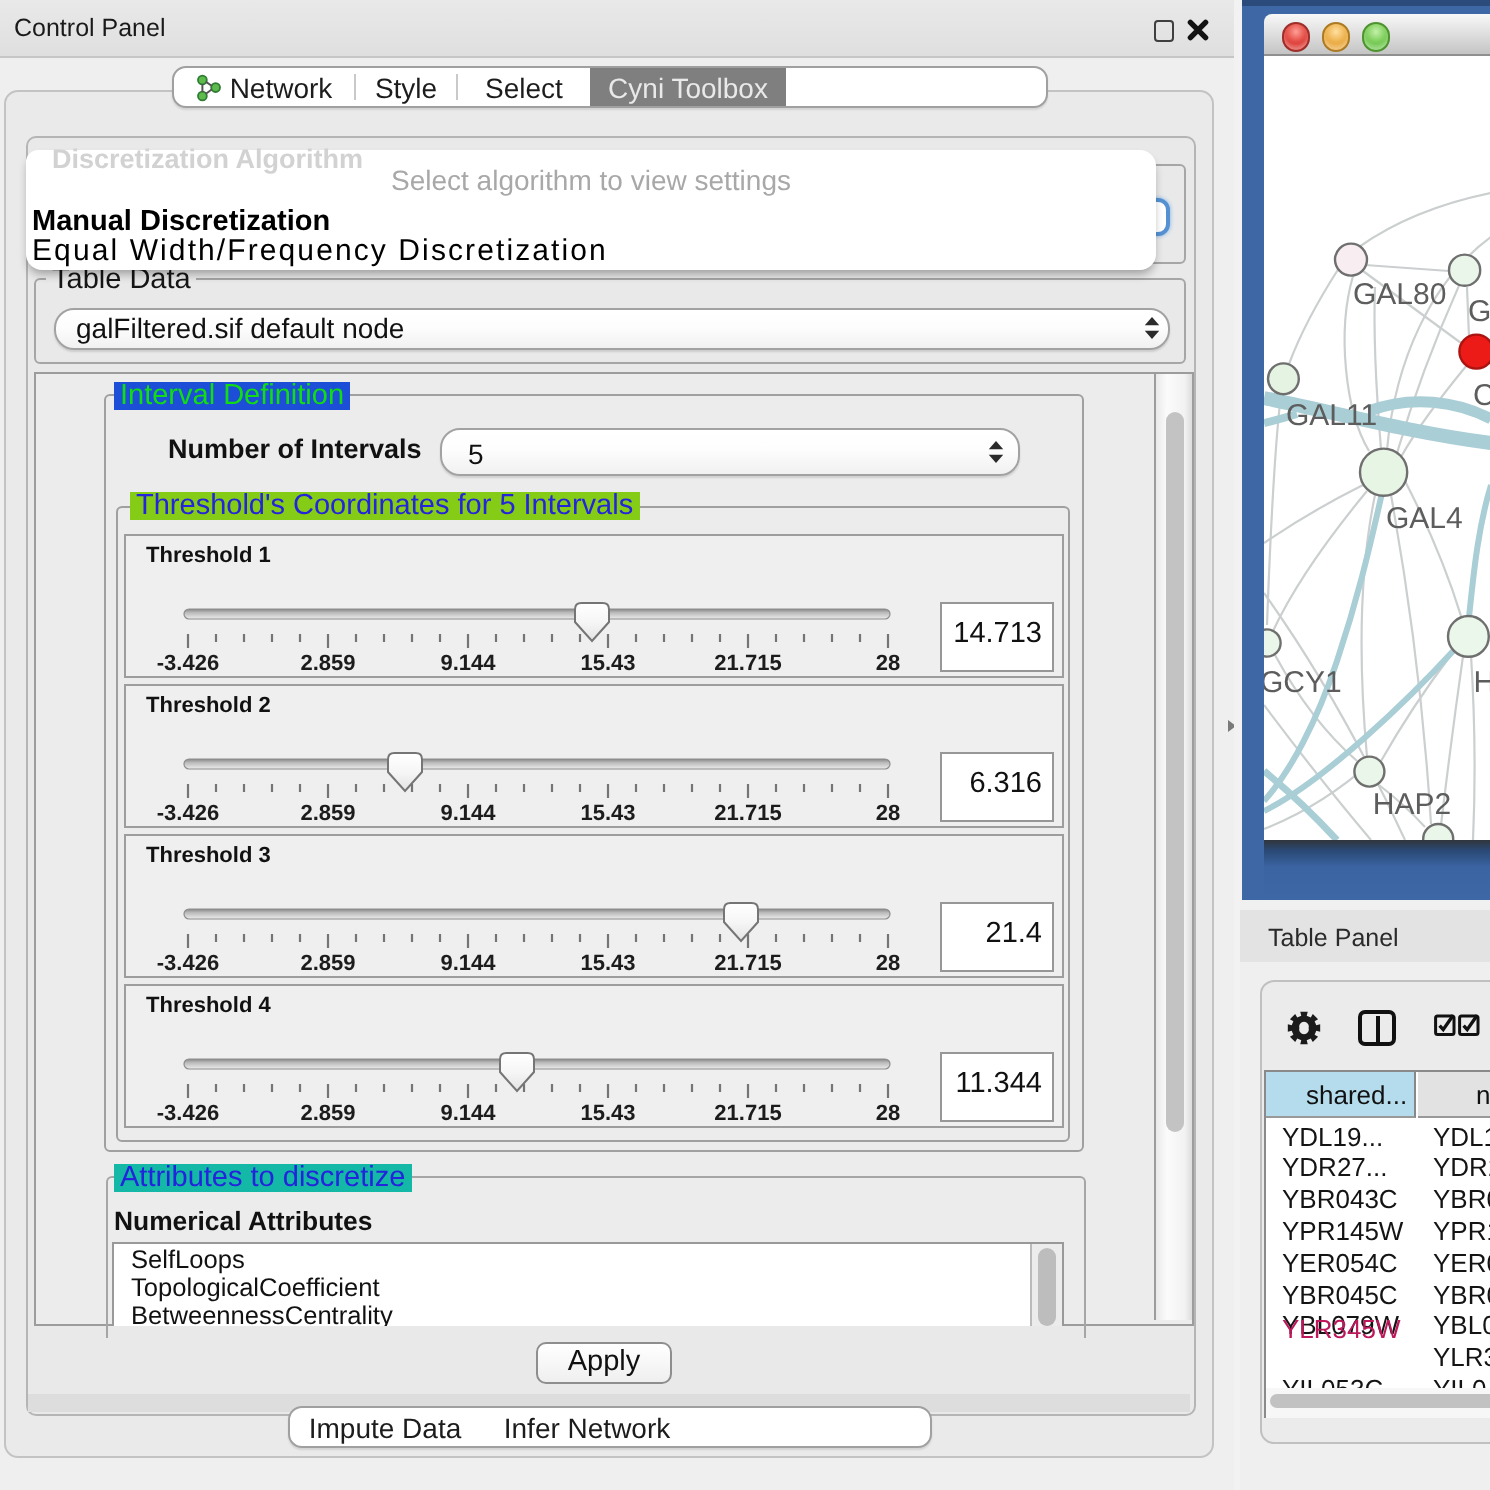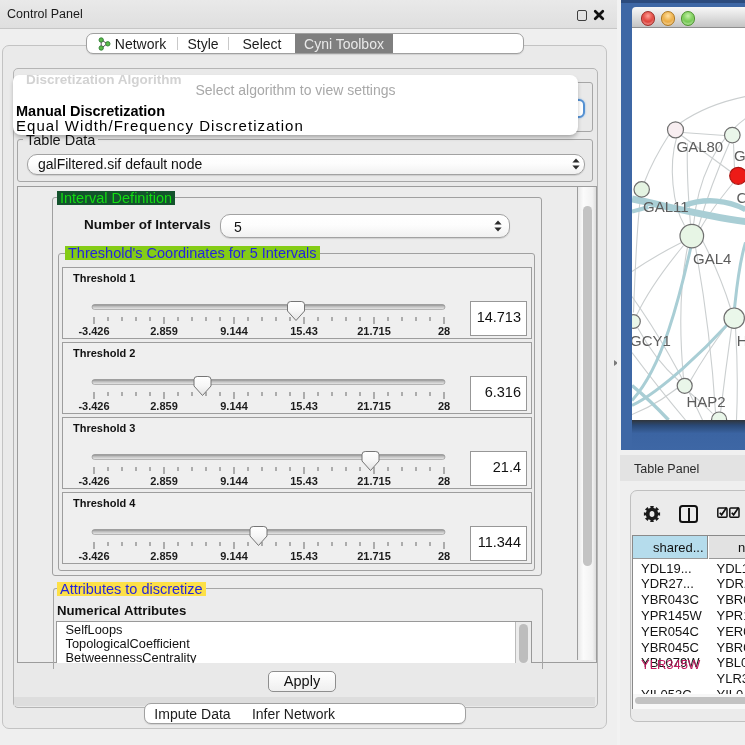--- a/index.html
+++ b/index.html
@@ -50,21 +50,21 @@
 <div class="combo" style="left:27px;top:154px;width:556px;height:19px;"></div>
 <div class="ctext" style="left:38px;top:156px;">galFiltered.sif default node</div>
 <svg class="a" style="left:571px;top:158px;" width="10" height="12">
     <path d="M5,0.5 L8.6,4.6 L1.4,4.6 Z" fill="#2b2b2b"></path>
     <path d="M5,11.5 L1.4,7.4 L8.6,7.4 Z" fill="#2b2b2b"></path>
   </svg>
 <div class="a" style="left:17px;top:186px;width:578px;height:475px;background:#ececec;border:1px solid #9c9c9c;"></div>
 <div class="a" style="left:577px;top:187px;width:18px;height:473px;background:linear-gradient(90deg,#e9e9e9,#fbfbfb 30%,#f2f2f2 80%,#dcdcdc);border-left:1px solid #9c9c9c;"></div>
 <div class="a" style="left:583px;top:206px;width:8.5px;height:360px;background:#c3c3c3;border-radius:4.5px;"></div>
 <div class="grp" style="left:52px;top:197px;width:488px;height:377px;border-color:#a0a0a0;"></div>
-<div class="gt" style="left:57px;top:191px;background:#14532d;color:#12dd12;">Interval Definition</div>
+<div class="gt" style="left:57px;top:191px;background:#1d4ed8;color:#12dd12;">Interval Definition</div>
 <div class="a" style="left:84px;top:217px;font-size:13.5px;font-weight:bold;color:#111;">Number of Intervals</div>
 <div class="combo" style="left:220px;top:214px;width:288px;height:22px;"></div>
 <div class="ctext" style="left:234px;top:219px;">5</div>
 <svg class="a" style="left:493px;top:220px;" width="10" height="12">
     <path d="M5,0.5 L8.6,4.6 L1.4,4.6 Z" fill="#2b2b2b"></path>
     <path d="M5,11.5 L1.4,7.4 L8.6,7.4 Z" fill="#2b2b2b"></path>
   </svg>
 <div class="grp" style="left:58px;top:253px;width:475px;height:316px;border-color:#a0a0a0;"></div>
 <div class="gt" style="left:65px;top:246px;background:#84cc16;color:#2424dd;">Threshold's Coordinates for 5 Intervals</div>
 <div class="thrbox" style="top:267px;">
@@ -234,21 +234,21 @@
       <text x="101" y="67" font-size="11" font-weight="bold" fill="#1c1c1c" text-anchor="middle" font-family="Liberation Sans">2.859</text>
       <text x="171" y="67" font-size="11" font-weight="bold" fill="#1c1c1c" text-anchor="middle" font-family="Liberation Sans">9.144</text>
       <text x="241" y="67" font-size="11" font-weight="bold" fill="#1c1c1c" text-anchor="middle" font-family="Liberation Sans">15.43</text>
       <text x="311" y="67" font-size="11" font-weight="bold" fill="#1c1c1c" text-anchor="middle" font-family="Liberation Sans">21.715</text>
       <text x="381" y="67" font-size="11" font-weight="bold" fill="#1c1c1c" text-anchor="middle" font-family="Liberation Sans">28</text>
       <path d="M187.0,36.7 Q187.0,33.5 190.2,33.5 L200.8,33.5 Q204.0,33.5 204.0,36.7 L204.0,43.0 L195.5,52.5 L187.0,43.0 Z" fill="url(#thm)" stroke="#757575" stroke-width="1"></path>
     </svg>
 <div class="val">11.344</div>
 </div>
 <div class="grp" style="left:53px;top:588px;width:488px;height:80px;border-bottom:none;border-radius:3px 3px 0 0;"></div>
-<div class="gt" style="left:57px;top:582px;background:#fde047;color:#2424dd;">Attributes to discretize</div>
+<div class="gt" style="left:57px;top:582px;background:#14b8a6;color:#2424dd;">Attributes to discretize</div>
 <div class="a" style="left:57px;top:602.5px;font-size:13.2px;font-weight:bold;color:#111;">Numerical Attributes</div>
 <div class="a" style="left:56px;top:620.5px;width:474px;height:41px;background:#fff;border:1px solid #999;border-bottom:none;overflow:hidden;">
     <div style="position:absolute;left:8.5px;top:1.5px;font-size:12.8px;color:#111;line-height:14.2px;">SelfLoops<br>TopologicalCoefficient<br>BetweennessCentrality</div>
     <div style="position:absolute;right:0;top:0;width:15px;height:41px;background:#ececec;border-left:1px solid #bbb;"></div>
     <div style="position:absolute;right:3px;top:2px;width:9px;height:39px;background:#bdbdbd;border-radius:4.5px;"></div>
   </div>
 <div class="a" style="left:268px;top:671px;width:66px;height:18px;background:linear-gradient(180deg,#ffffff,#efefef);border:1px solid #8e8e8e;border-radius:5px;font-size:14.5px;color:#111;text-align:center;padding-top:1px;">Apply</div>
 <div class="tabbar" style="left:143.5px;top:703px;width:320px;height:19px;">
 <div class="tab" style="width:96px;">Impute Data</div>
 <div class="tab" style="width:106px;">Infer Network</div>

